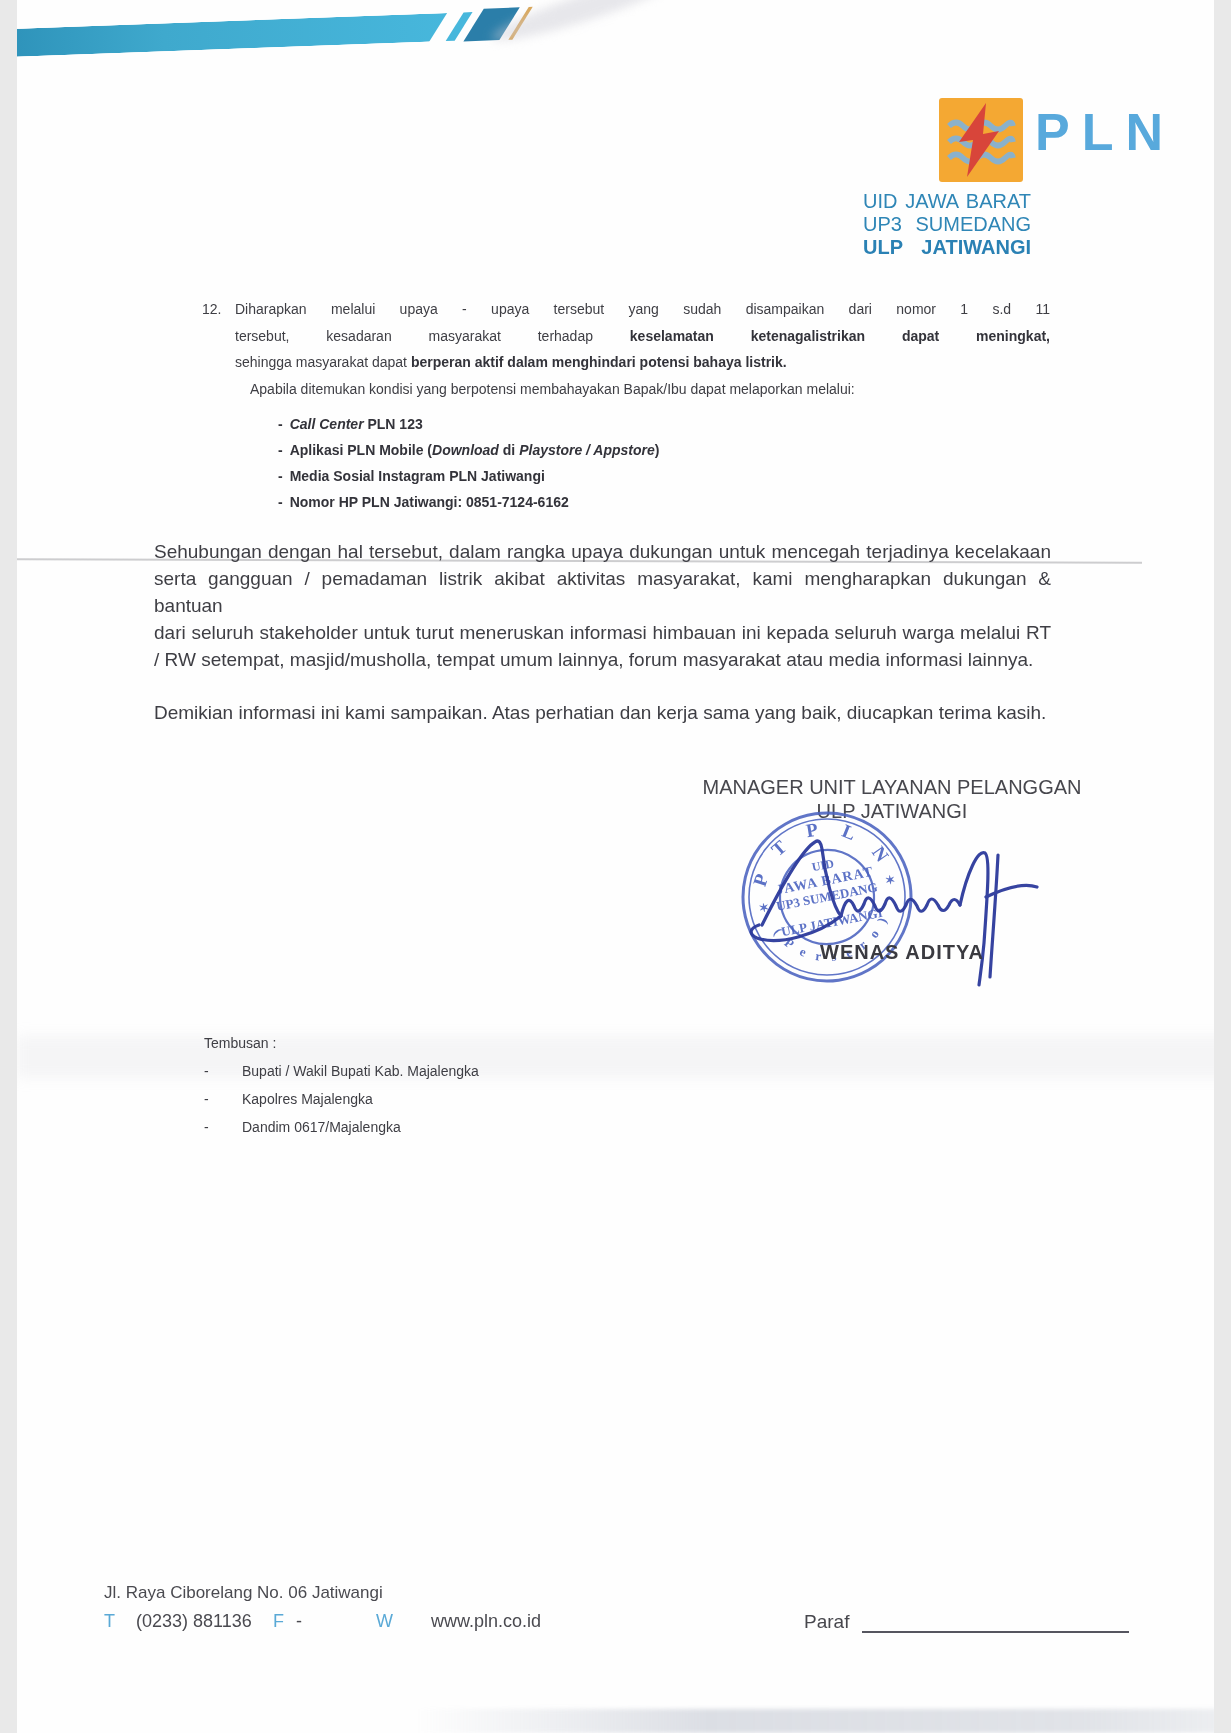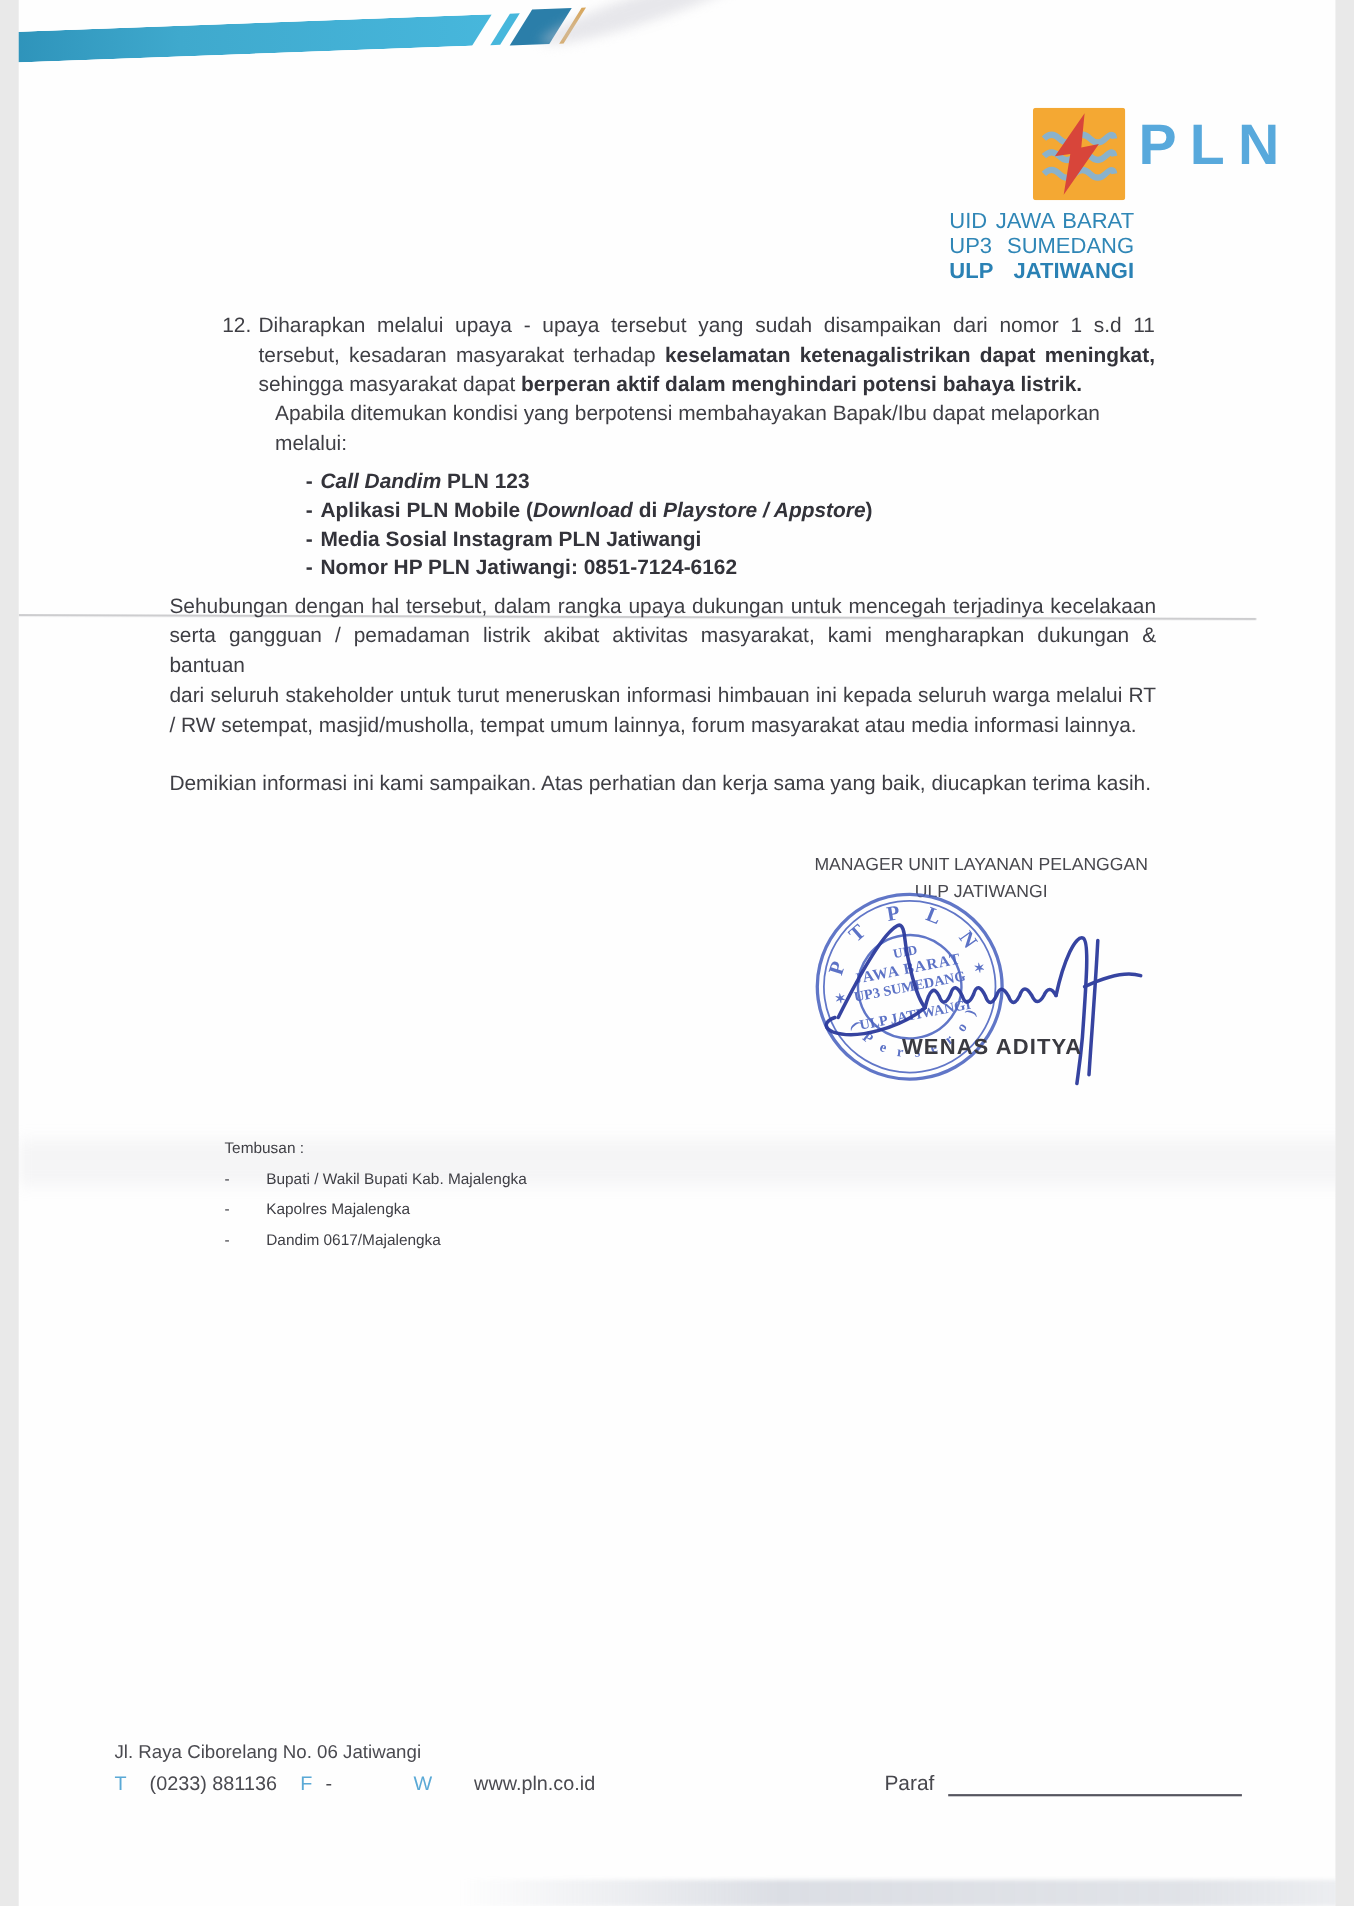--- a/index.html
+++ b/index.html
@@ -21,34 +21,34 @@
 
   
   .logo-square{left:922px; top:98px; width:84px; height:84px;}
   .pln-word{left:1018px; top:102px; font-size:52px; font-weight:bold; color:#58a9dc; letter-spacing:12px;}
   .unit-lines{left:846px; top:190px; width:168px; font-size:20px; line-height:23px; color:#2f86b6;
     text-align:justify;}
   .unit-lines div{text-align-last:justify;}
   .unit-lines .bold{font-weight:bold; color:#2a81b4;}
 
   
-  .p12{left:185px; top:284px; width:848px; font-size:19px; line-height:26.7px;}
+  .p12{left:185px; top:296px; width:848px; font-size:14px; line-height:26.7px;}
   .p12 .num{position:absolute; left:0; top:0;}
   .p12 .lines{margin-left:33px;}
   .jline{text-align:justify; text-align-last:justify;}
   b,.b{font-weight:bold; color:#33333a;}
   .bi{font-weight:bold; font-style:italic; color:#33333a;}
   .apabila{margin-left:15px; margin-top:0px;}
   .contacts{margin-left:43px; margin-top:8px; line-height:26px; font-weight:bold; color:#33333a;}
   .contacts .dash{margin-right:7px; font-weight:bold;}
   .sehub{left:137px; top:538px; width:897px; font-size:19px; line-height:27px;}
   .closing{left:137px; top:702px; width:920px; font-size:19px;}
 
   
-  .mgr{left:615px; top:775px; width:520px; text-align:center; font-size:16px; line-height:24px; color:#47474d;}
+  .mgr{left:615px; top:775px; width:520px; text-align:center; font-size:20px; line-height:24px; color:#47474d;}
   .stamp-svg{left:716px; top:803px;}
   .sig-svg{left:690px; top:825px;}
   .sig-name{left:803px; top:941px; font-size:20px; font-weight:bold; letter-spacing:1px; color:#3a3a40;}
 
   
   .tembusan{left:187px; top:985px; font-size:14px; line-height:28px;margin-top:44px;}
   .tembusan .row{display:flex;}
   .tembusan .tdash{width:38px;}
 
   
@@ -111,21 +111,21 @@
         <span>tersebut, kesadaran masyarakat terhadap </span><span class="b">keselamatan ketenagalistrikan dapat meningkat,</span>
       </div>
       <div>
         <span>sehingga masyarakat dapat </span><span class="b">berperan aktif dalam menghindari potensi bahaya listrik.</span>
       </div>
       <div class="apabila">
         <span>Apabila ditemukan kondisi yang berpotensi membahayakan Bapak/Ibu dapat melaporkan melalui:</span>
       </div>
       <div class="contacts">
         <div>
-          <span class="dash">-</span><span class="bi">Call Dandim</span><span class="b"> PLN 123</span>
+          <span class="dash">-</span><span class="bi">Call Center</span><span class="b"> PLN 123</span>
         </div>
         <div>
           <span class="dash">-</span><span class="b">Aplikasi PLN Mobile (</span><span class="bi">Download</span><span class="b"> di </span><span class="bi">Playstore / Appstore</span><span class="b">)</span>
         </div>
         <div>
           <span class="dash">-</span><span class="b">Media Sosial Instagram PLN Jatiwangi</span>
         </div>
         <div>
           <span class="dash">-</span><span class="b">Nomor HP PLN Jatiwangi: 0851-7124-6162</span>
         </div>

